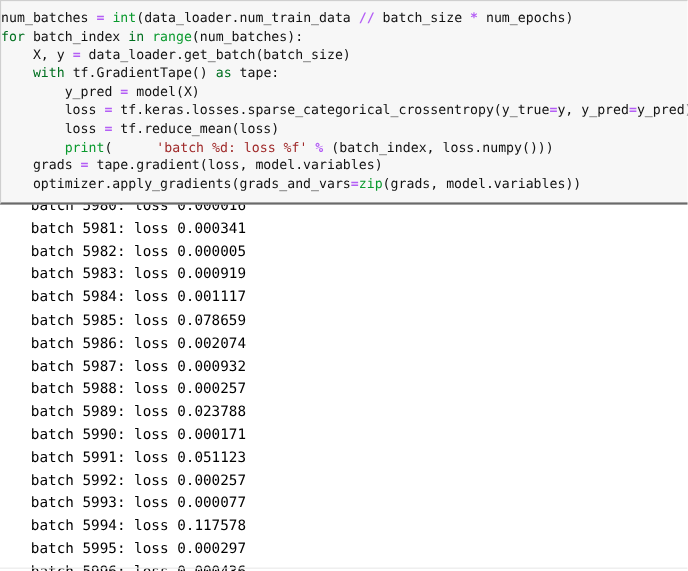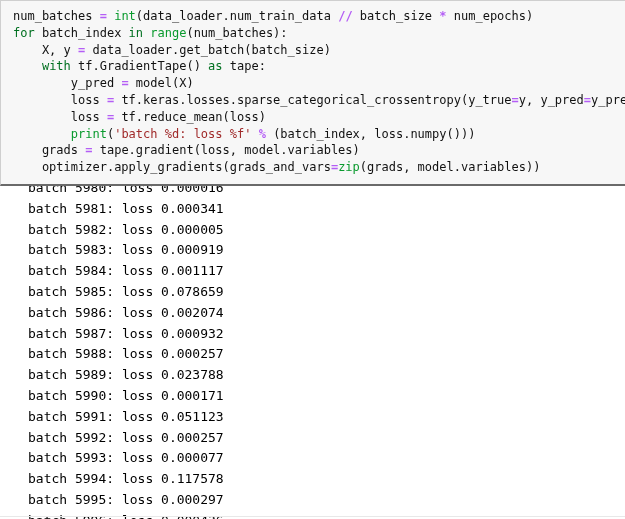--- a/index.html
+++ b/index.html
@@ -24,34 +24,34 @@
     box-sizing: border-box;
     background: #f7f7f7;
     border-top: 1px solid #cfcfcf;
     border-left: 1px solid #cfcfcf;
     border-right: 0;
     border-bottom: 2px solid #6a6a6a;
     overflow: hidden;
     z-index: 5;
   }
   #code-lines {
-    padding: 7px 0 0 12px;
+    padding: 7px 0 0 0;
     font-size: 12px;
     line-height: 16.8px;
     white-space: pre;
     color: #111111;
     letter-spacing: 0px;
   }
   .cline { white-space: pre; }
 
   
   .tok-kw   { color: #007020; font-weight: normal; }  
   .tok-fn   { color: #0a9a2e; }                      
   .tok-op   { color: #b45ef5; font-weight: bold; }   
-  .tok-str  { color: #a02a2a; }                      
+  .tok-str  { color: #a02a2a; margin-left: 40px; }                      
   .tok-pl   { color: #111111; }                      
 
   
   #console-output {
     position: absolute;
     left: 16px;
     top: 178px;
     width: 625px;
     height: 341px;
     background: #ffffff;

